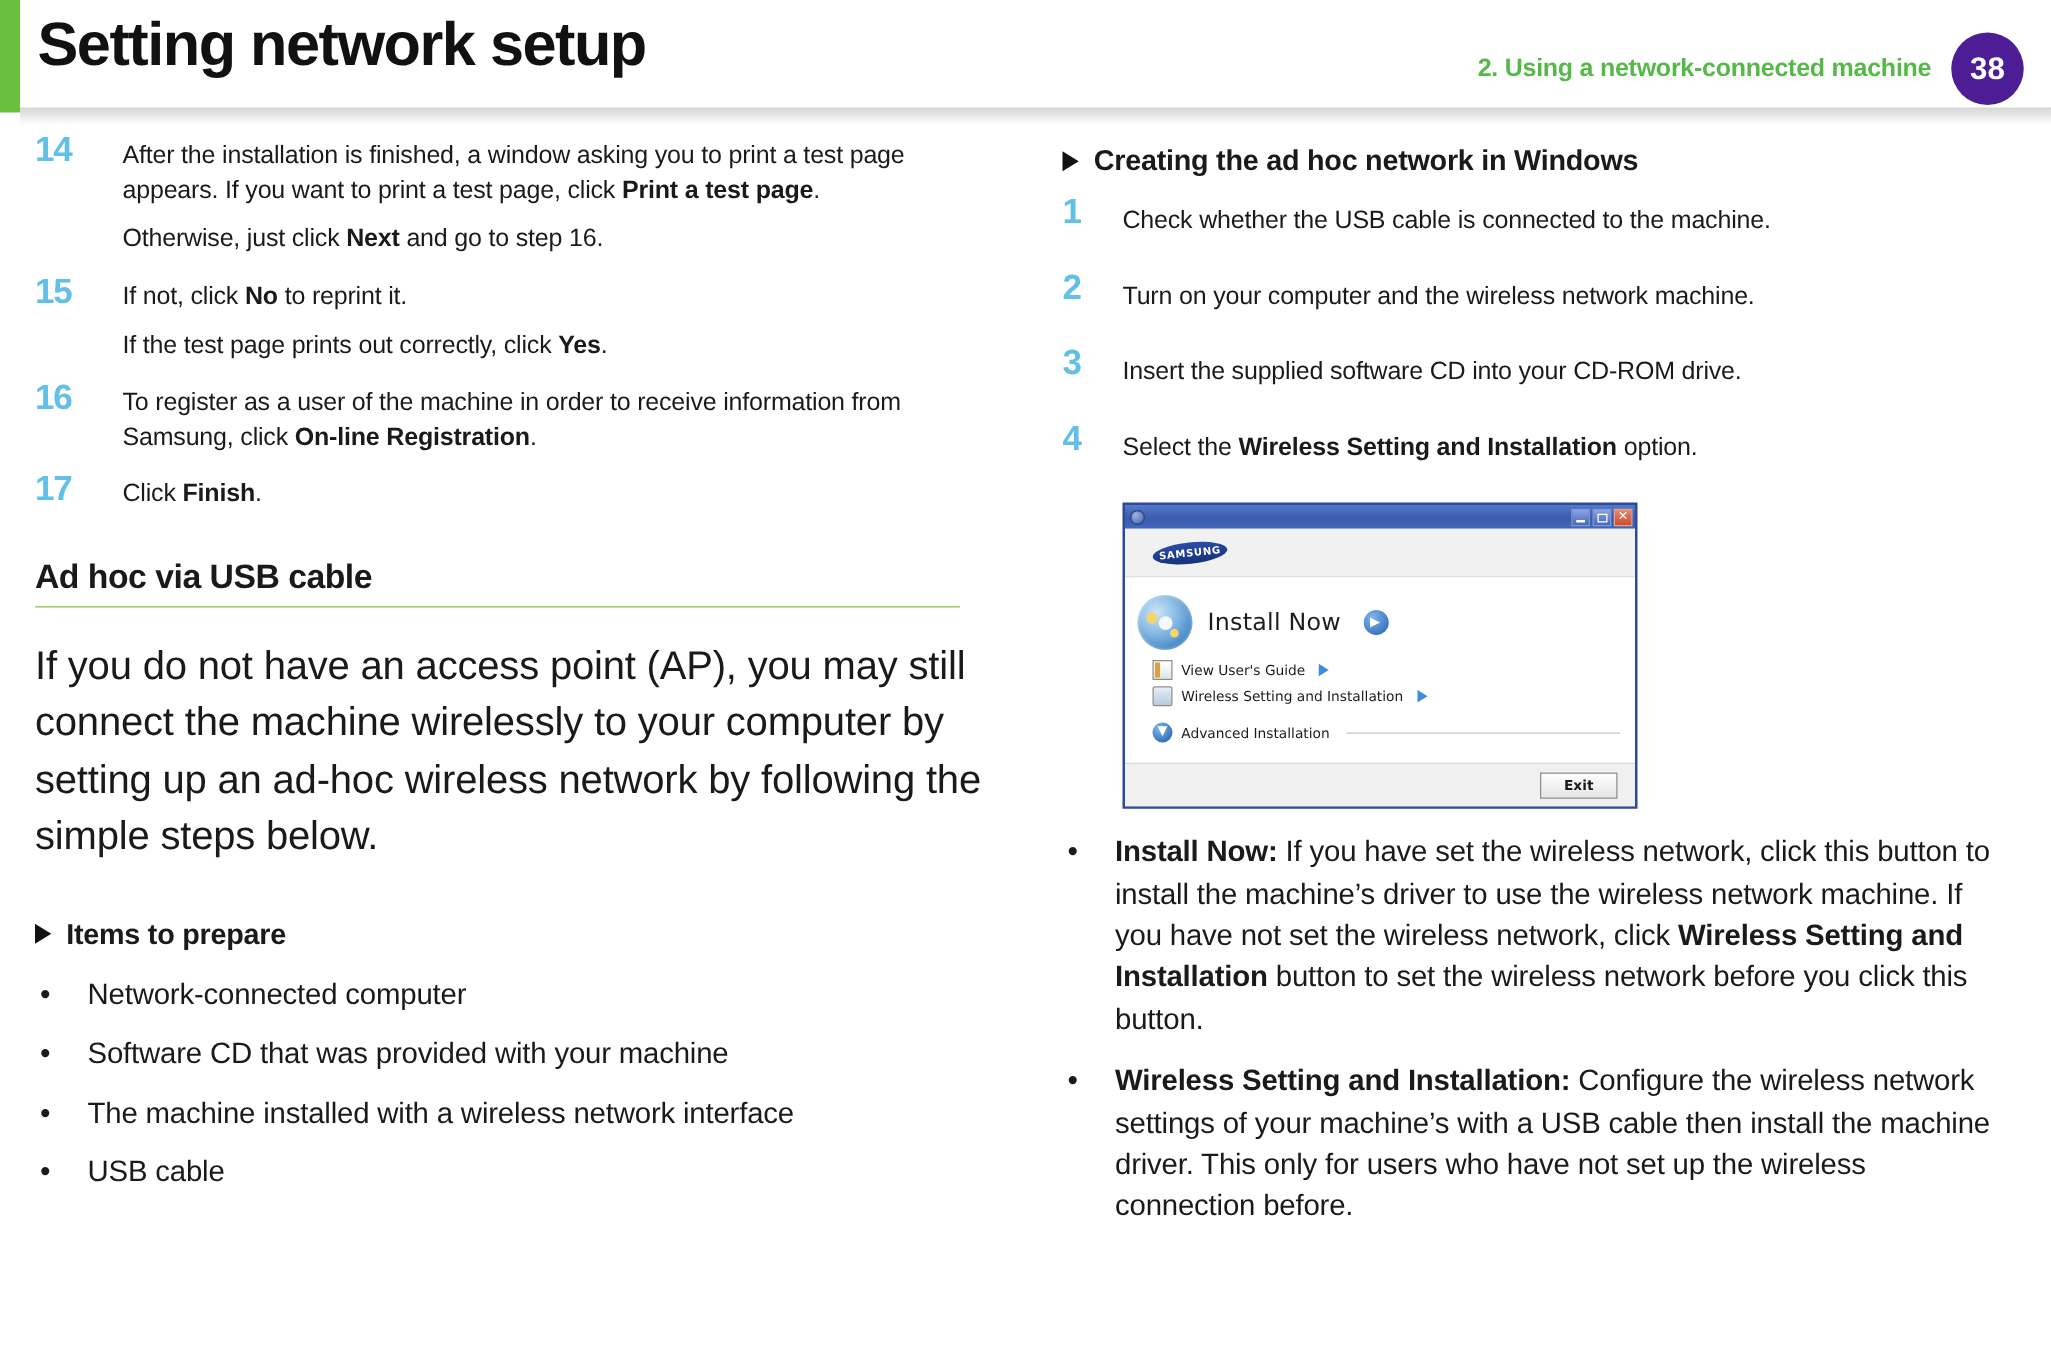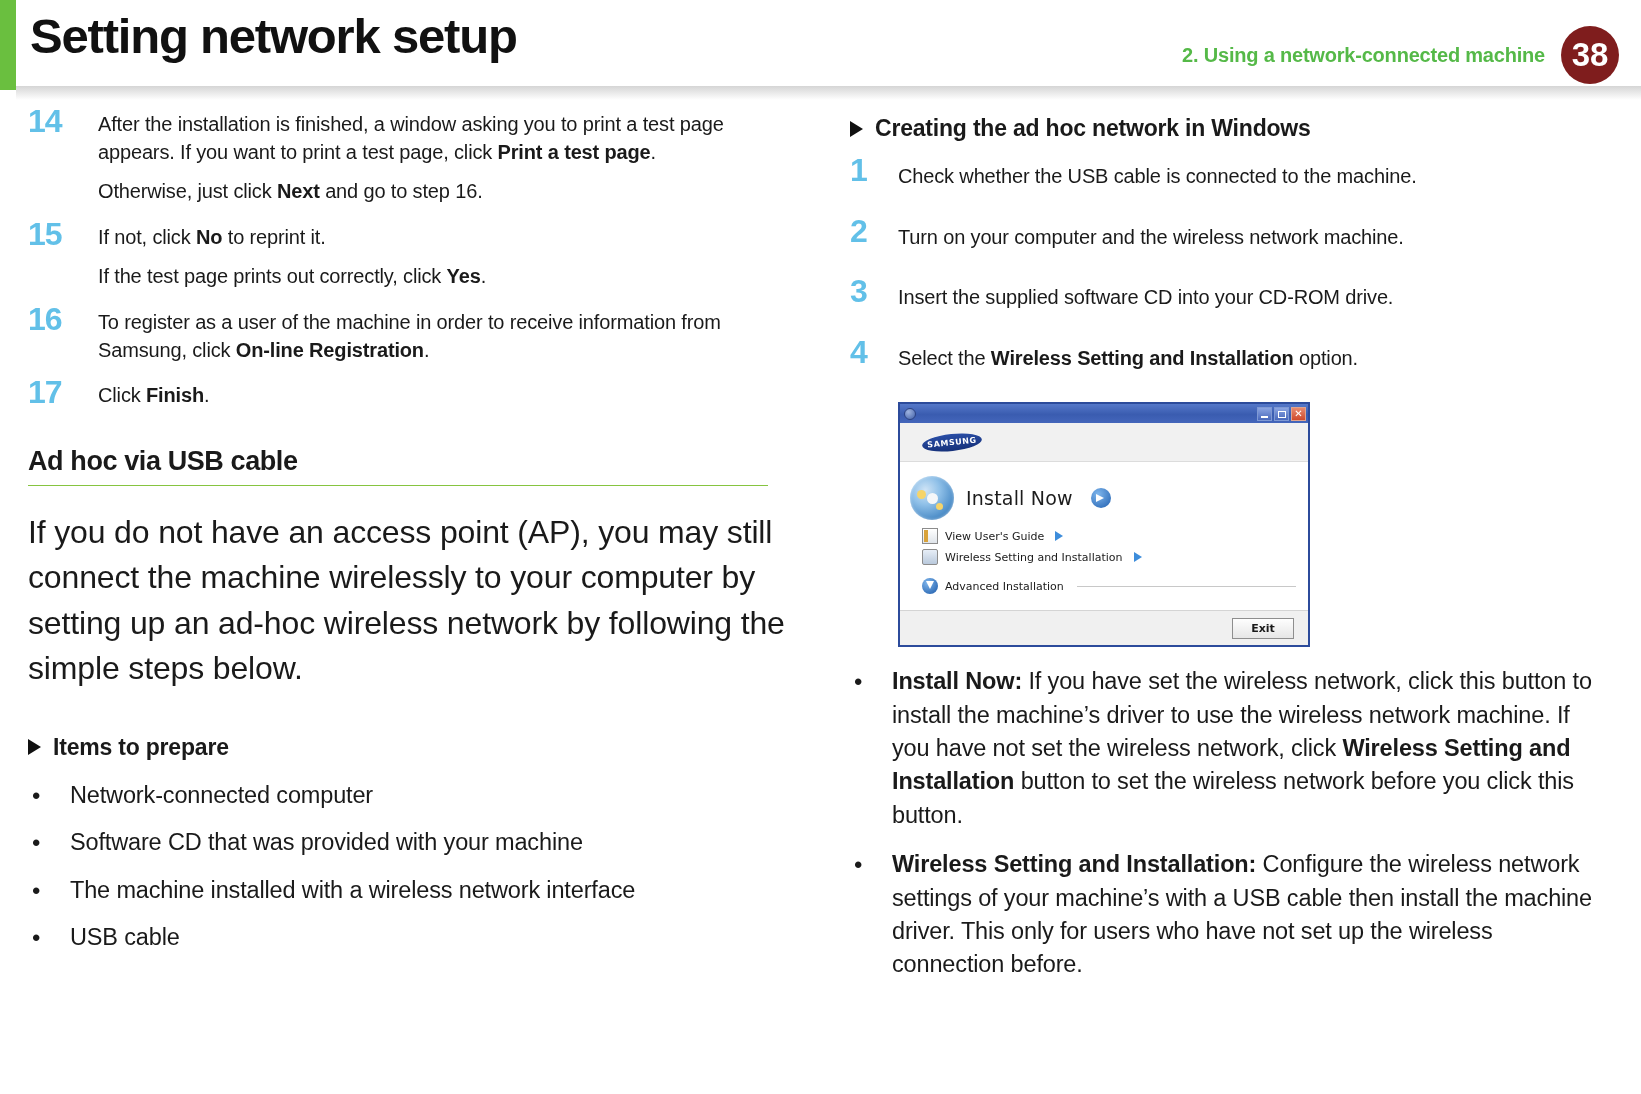--- a/index.html
+++ b/index.html
@@ -51,23 +51,23 @@
     font-size: 20px;
     font-weight: bold;
     color: #55b948;
     white-space: nowrap;
     letter-spacing: -0.2px;
   }
   .page-number-badge {
     width: 58px;
     height: 58px;
     border-radius: 50%;
-    background: #7f1d1d;
+    background: #4c1d95;
     color: #ffffff;
-    font-size: 33px;
+    font-size: 25px;
     font-weight: bold;
     display: flex;
     align-items: center;
     justify-content: center;
   }
   .header-shadow {
     position: absolute;
     left: 16px;
     right: 0;
     top: 86px;
@@ -89,21 +89,21 @@
   }
   .col-left { margin-right: 62px; }
 
   
   .step {
     display: flex;
     margin-bottom: 18px;
   }
   .step-num {
     color: #62c0e8;
-    font-size: 32px;
+    font-size: 28px;
     font-weight: bold;
     line-height: 0.92;
     min-width: 70px;
     letter-spacing: -1px;
     flex: 0 0 auto;
     margin-top: -4px;
   }
   .step-num.narrow { min-width: 48px; }
   .step-body {
     font-size: 20px;

